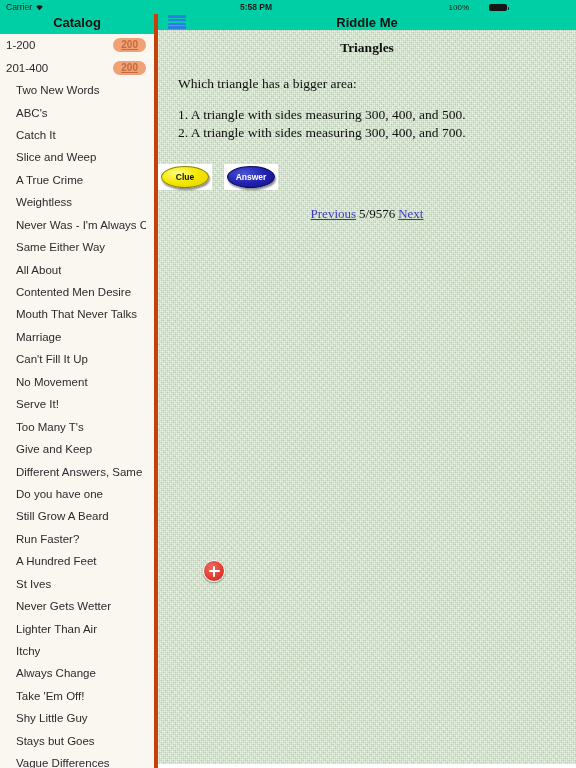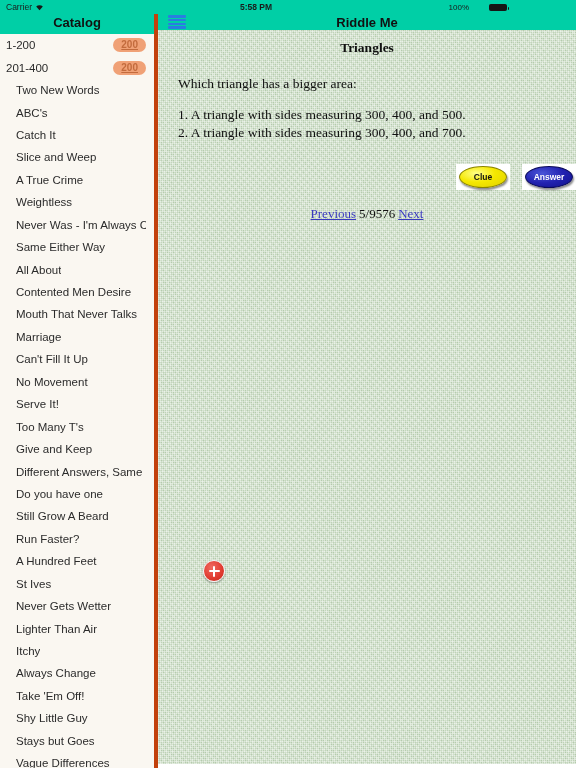--- a/index.html
+++ b/index.html
@@ -223,21 +223,21 @@
   }
   .riddle-list {
     margin-top: 14px;
     line-height: 1.32;
   }
   .riddle-list div { white-space: nowrap; }
 
   .buttons-row {
     margin-top: 22px;
     display: flex;
-    justify-content: flex-end;
+    justify-content: flex-start;
     gap: 12px;
   }
   .btn-wrap {
     background: #ffffff;
     padding: 2px 3px;
     display: inline-block;
     line-height: 0;
   }
   .pill {
     width: 46px;

